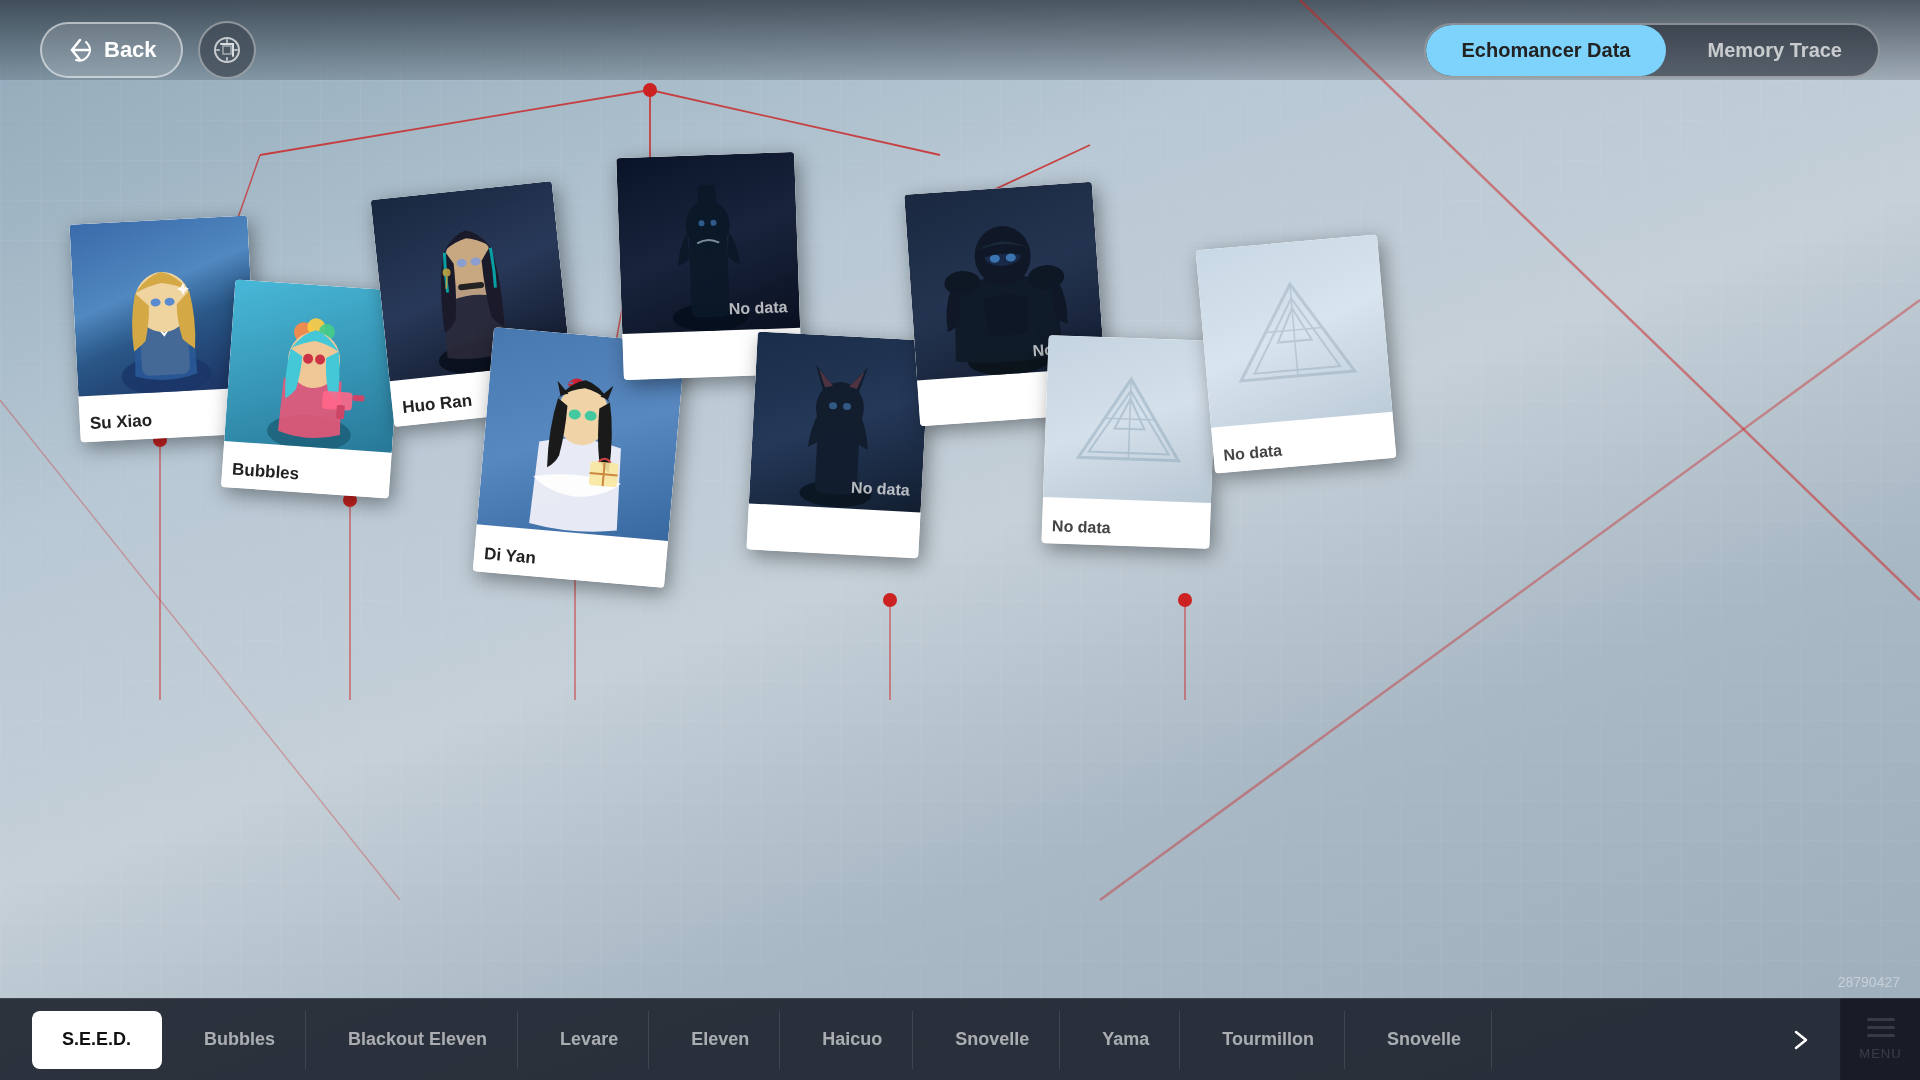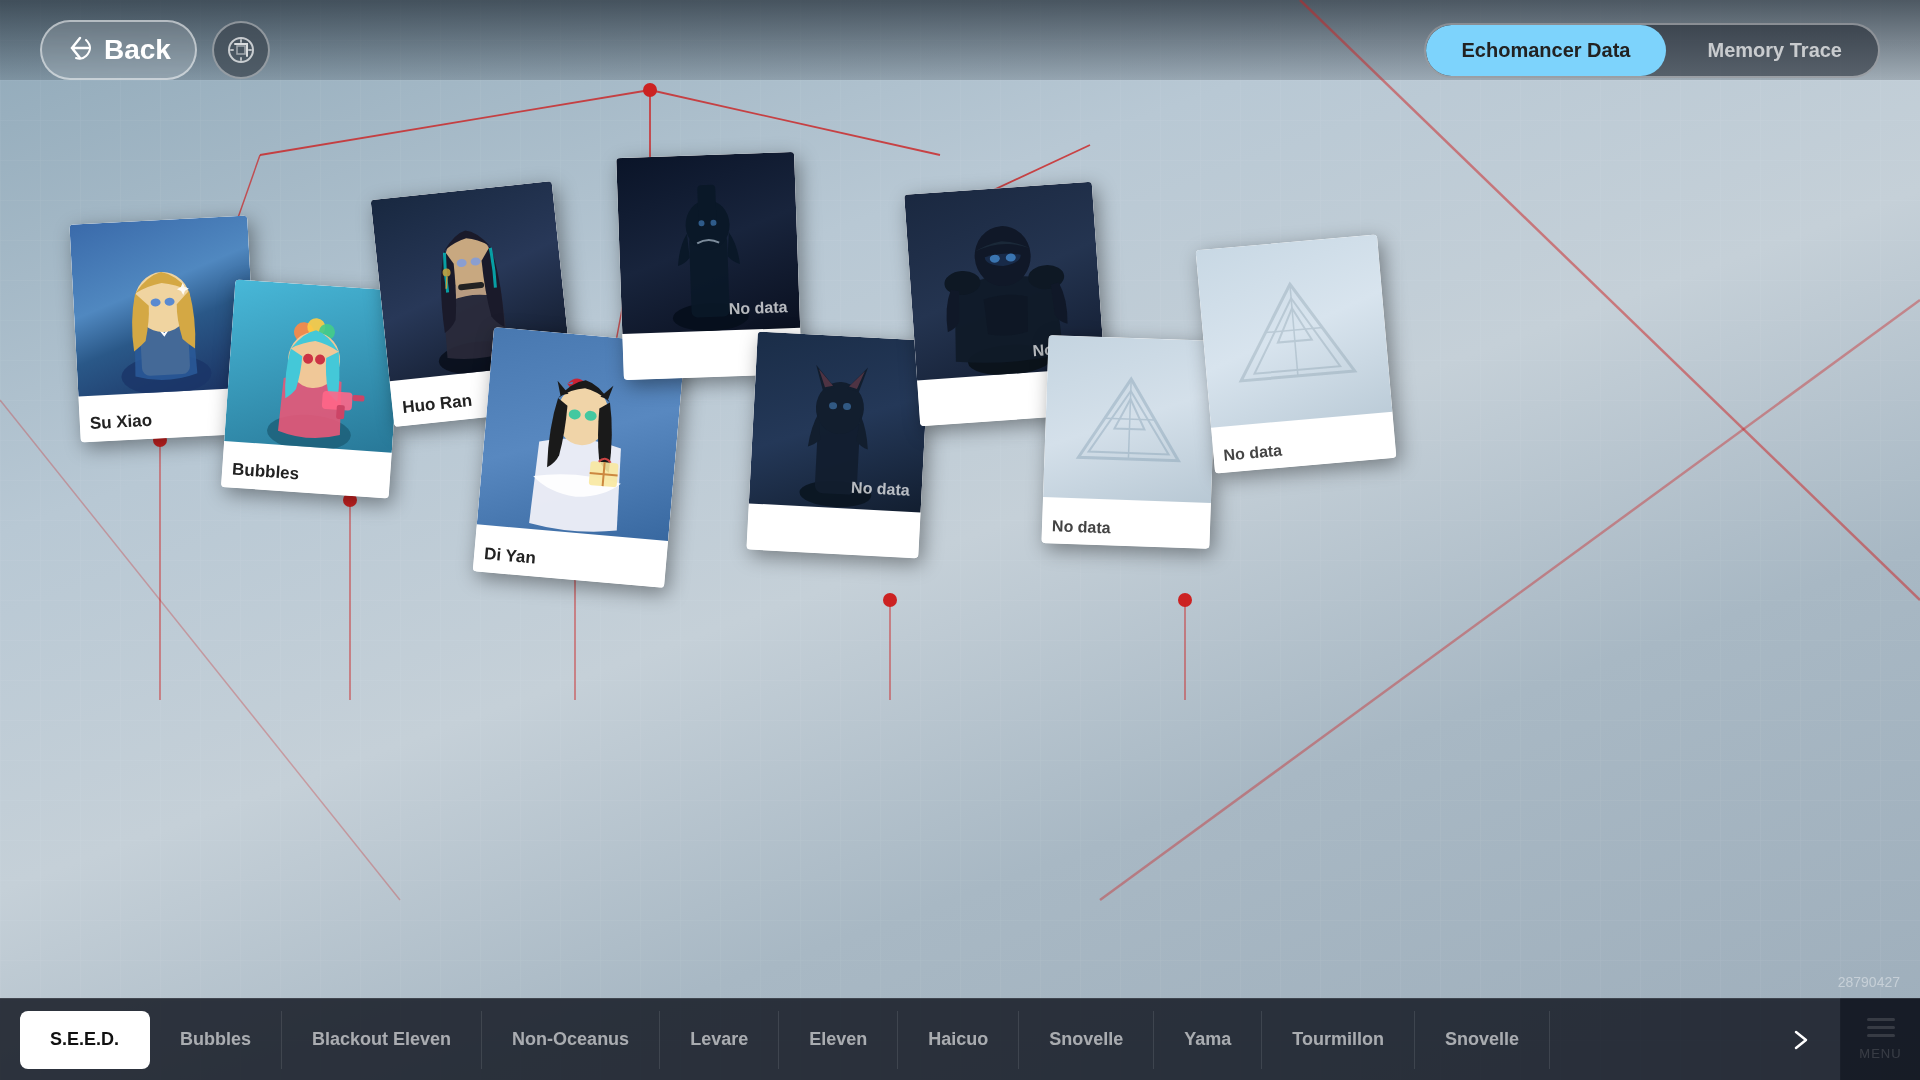--- a/index.html
+++ b/index.html
@@ -44,27 +44,28 @@
     }
 
     .header-left {
       display: flex;
       align-items: center;
       gap: 15px;
     }
 
     .back-btn {
       display: flex;
+      align-items: center;
       gap: 10px;
       background: rgba(255,255,255,0.15);
       border: 2px solid rgba(255,255,255,0.5);
       border-radius: 30px;
       padding: 12px 24px;
       color: white;
-      font-size: 28px;
+      font-size: 22px;
       font-weight: bold;
       cursor: pointer;
       backdrop-filter: blur(4px);
     }
 
     .back-btn .back-icon {
       width: 28px;
       height: 28px;
       display: flex;
       align-items: center;
@@ -194,20 +195,21 @@
       display: flex;
       align-items: center;
       justify-content: center;
       font-size: 18px;
       font-weight: bold;
       color: rgba(255,255,255,0.6);
       cursor: pointer;
       border-right: 1px solid rgba(255,255,255,0.1);
       text-align: center;
       min-width: 100px;
+      margin-left: 12px;
     }
 
     .nav-tab.active {
       background: white;
       color: #111;
       border-radius: 8px;
     }
 
     .nav-arrow {
       width: 40px;
@@ -576,21 +578,20 @@
     </div>
   </div>
 
 </div>
 
 <div class="bottom-nav">
   <div class="nav-tabs">
     <div class="nav-tab active">S.E.E.D.</div>
     <div class="nav-tab">Bubbles</div>
     <div class="nav-tab" style="min-width:120px;">Blackout Eleven</div>
-    <div class="nav-tab">Non-Oceanus</div>
     <div class="nav-tab">Levare</div>
     <div class="nav-tab">Eleven</div>
     <div class="nav-tab">Haicuo</div>
     <div class="nav-tab">Snovelle</div>
     <div class="nav-tab">Yama</div>
     <div class="nav-tab">Tourmillon</div>
     <div class="nav-tab">Snovelle</div>
   </div>
   <div class="nav-arrow">
     <svg width="24" height="24" viewBox="0 0 24 24" fill="white">

